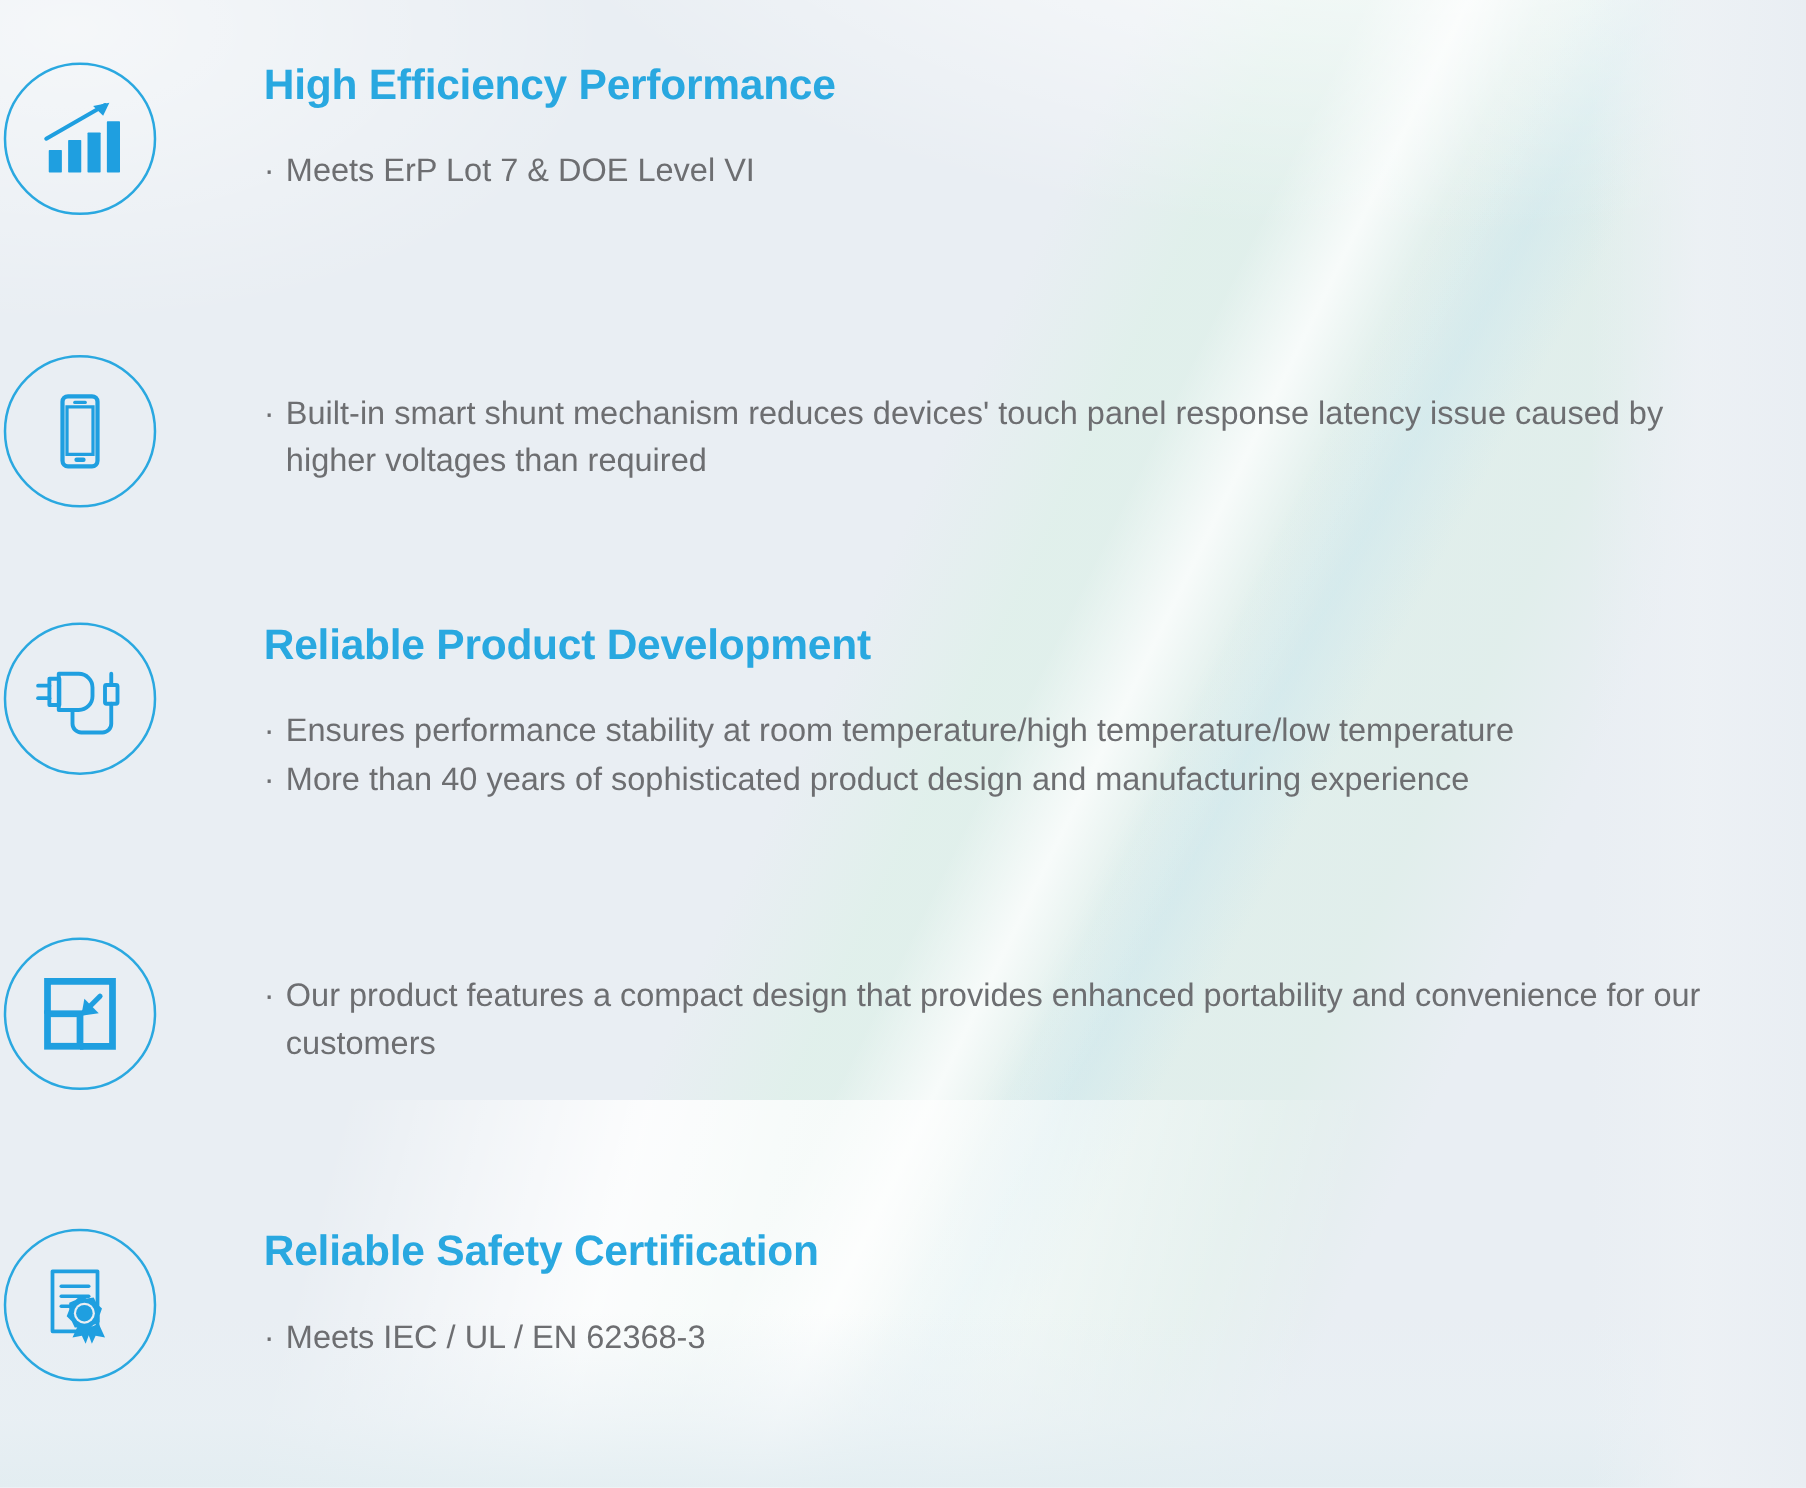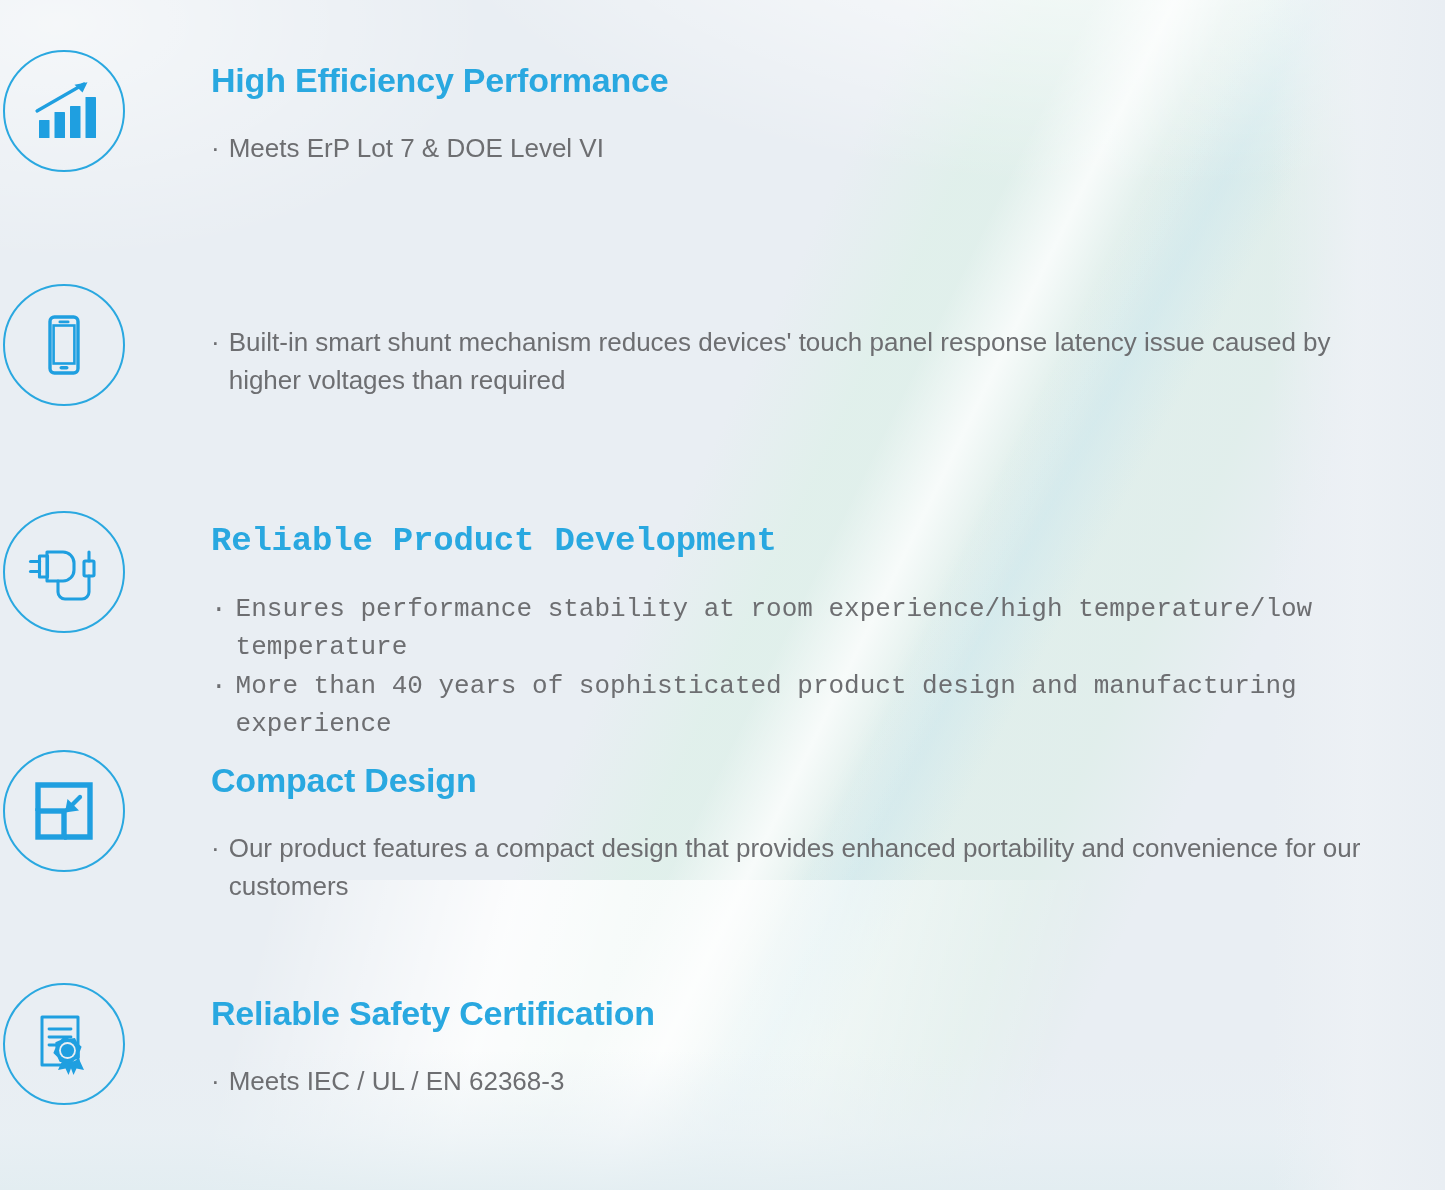--- a/index.html
+++ b/index.html
@@ -114,21 +114,20 @@
     align-items:center;
     justify-content:center;
     background:transparent;
   }
   .icon-circle svg { display:block; }
 
   .texts {
     flex:1 1 auto;
     padding-left:83px;
     padding-right:78px;
-    margin-top:12px;
   }
 
   .f-title {
     color:#29a8e0;
     font-size:34px;
     font-weight:bold;
     line-height:1.18;
     letter-spacing:-0.2px;
     white-space:nowrap;
   }
@@ -157,21 +156,21 @@
     color:#6d6e71;
     font-size:26px;
     line-height:1.46;
     padding-right:9px;
   }
   .f-line-text { flex:1 1 auto; }
 
   
   #row-0 { top:48px;  }
   #row-1 { top:282px; }
-  #row-2 { top:509px;font-family:Liberation Mono, monospace; }
+  #row-2 { top:496px; }
   #row-3 { top:748px; }
   #row-4 { top:981px; }
 </style>
 </head>
 <body>
 
 <div id="page">
 
   <div class="bg-layer bg-mint"></div>
   <div class="bg-layer bg-streak-b"></div>
@@ -250,21 +249,21 @@
             </g>
           </svg>
         </div>
       </div>
       <div class="texts">
         <div class="f-title">Reliable Product Development</div>
         <div class="f-rule"></div>
         <div class="f-lines">
           <div class="f-line">
             <span class="bullet">·</span>
-            <span class="f-line-text">Ensures performance stability at room experience/high temperature/low temperature</span>
+            <span class="f-line-text">Ensures performance stability at room temperature/high temperature/low temperature</span>
           </div>
           <div class="f-line">
             <span class="bullet">·</span>
             <span class="f-line-text">More than 40 years of sophisticated product  design and manufacturing experience</span>
           </div>
         </div>
       </div>
     </div>
 
     <div class="feature" id="row-3">
@@ -276,21 +275,20 @@
             </g>
             <rect x="11" y="37" width="26" height="26" fill="none" stroke="#1f9fe0" stroke-width="5.4"></rect>
             <g stroke="#1f9fe0" stroke-width="4.2" stroke-linecap="round" fill="none">
               <path d="M53 23 L40 36"></path>
             </g>
             <path d="M38 38.5 L40.5 25 L52 36.5 Z" fill="#1f9fe0"></path>
           </svg>
         </div>
       </div>
       <div class="texts">
-        <div class="f-title">Compact Design</div>
         <div class="f-rule"></div>
         <div class="f-lines">
           <div class="f-line">
             <span class="bullet">·</span>
             <span class="f-line-text">Our product features a compact design that provides enhanced portability and convenience for our customers</span>
           </div>
         </div>
       </div>
     </div>
 

